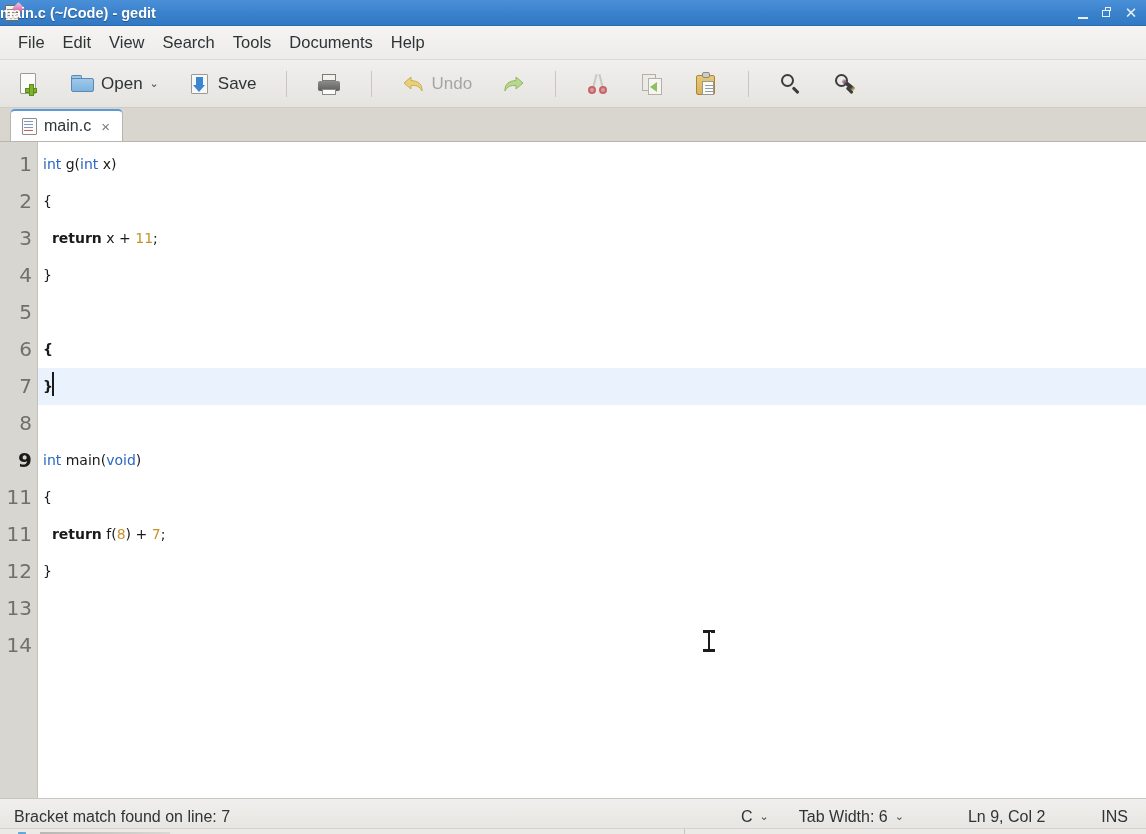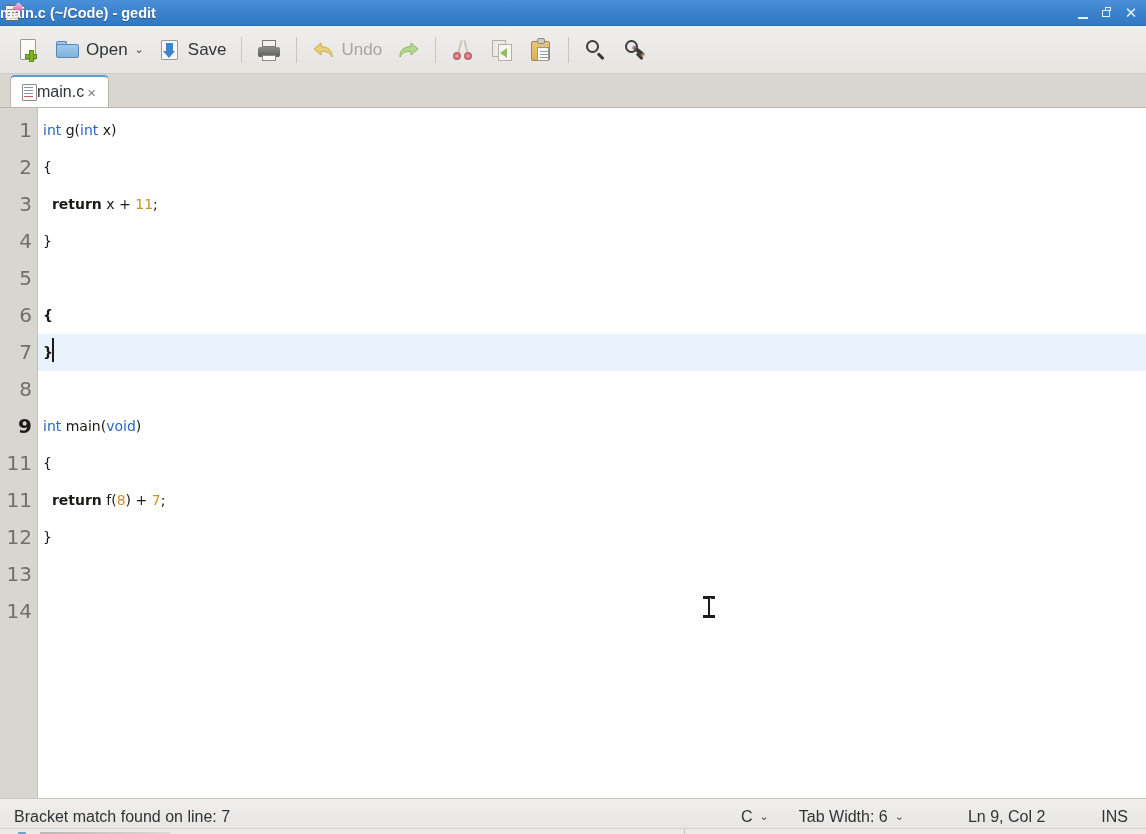--- a/index.html
+++ b/index.html
@@ -116,21 +116,21 @@
 
   
   .toolbar {
     height: 48px;
     flex: 0 0 48px;
     background: linear-gradient(to bottom, #f0efed 0%, #e6e4e1 100%);
     display: flex;
     align-items: center;
     padding-left: 10px;
     border-bottom: 1px solid #cfccc6;
-    gap: 1px;
+    gap: 16px;
   }
   .tb-btn {
     height: 38px;
     display: flex;
     align-items: center;
     gap: 5px;
     padding: 0 6px;
     border-radius: 3px;
     cursor: pointer;
   }
@@ -310,20 +310,21 @@
   }
   .tab {
     height: 32px;
     background: #ffffff;
     border: 1px solid #b9b5ad;
     border-bottom: none;
     border-top: 2px solid #5b9ad9;
     border-radius: 5px 5px 0 0;
     display: flex;
     align-items: center;
+    gap: 7px;
     padding: 0 9px 0 11px;
     position: relative;
     cursor: pointer;
   }
   .tab-icon { position: relative; width: 15px; height: 17px; flex: 0 0 15px; }
   .tab-icon .pg {
     position: absolute; inset: 0;
     background: #fcfcfb; border: 1px solid #8e8c86; border-radius: 1px;
   }
   .tab-icon i {
@@ -490,20 +491,29 @@
           <i></i>
         </span>
       <span class="win-btn wb-max">
           <i class="b1"></i>
           <i class="b2"></i>
         </span>
       <span class="win-btn wb-close">✕</span>
     </div>
   </div>
 
+  <div class="menubar">
+    <div class="menu-item">File</div>
+    <div class="menu-item">Edit</div>
+    <div class="menu-item">View</div>
+    <div class="menu-item">Search</div>
+    <div class="menu-item">Tools</div>
+    <div class="menu-item">Documents</div>
+    <div class="menu-item">Help</div>
+  </div>
 
   <div class="toolbar">
 
     <div class="tb-btn">
       <span class="ico ico-new">
         <span class="pg"></span>
         <span class="plus">
             <i class="h"></i>
             <i class="v"></i>
           </span>

